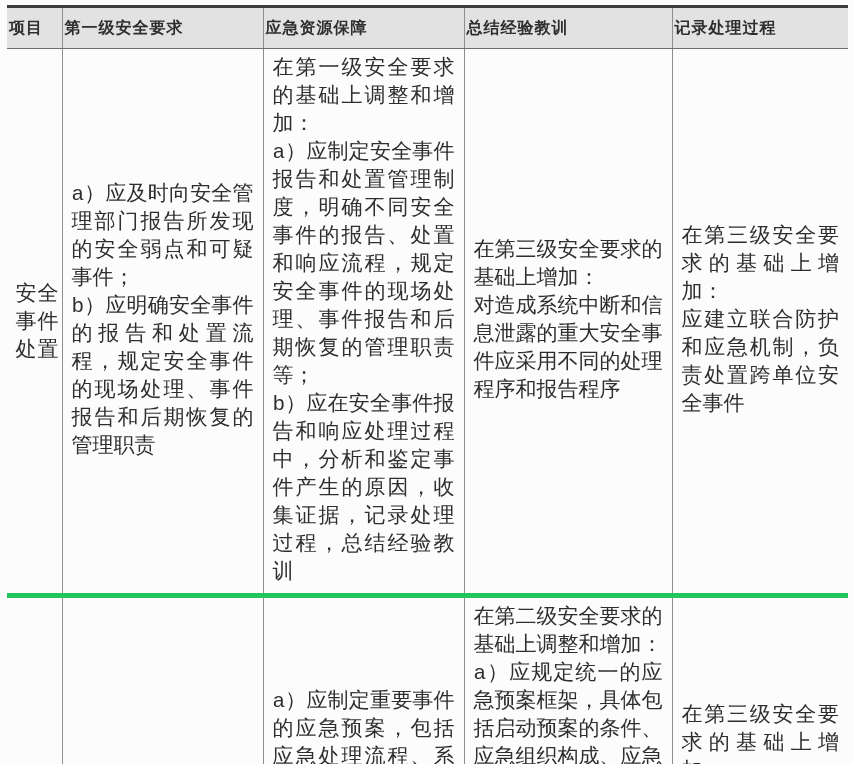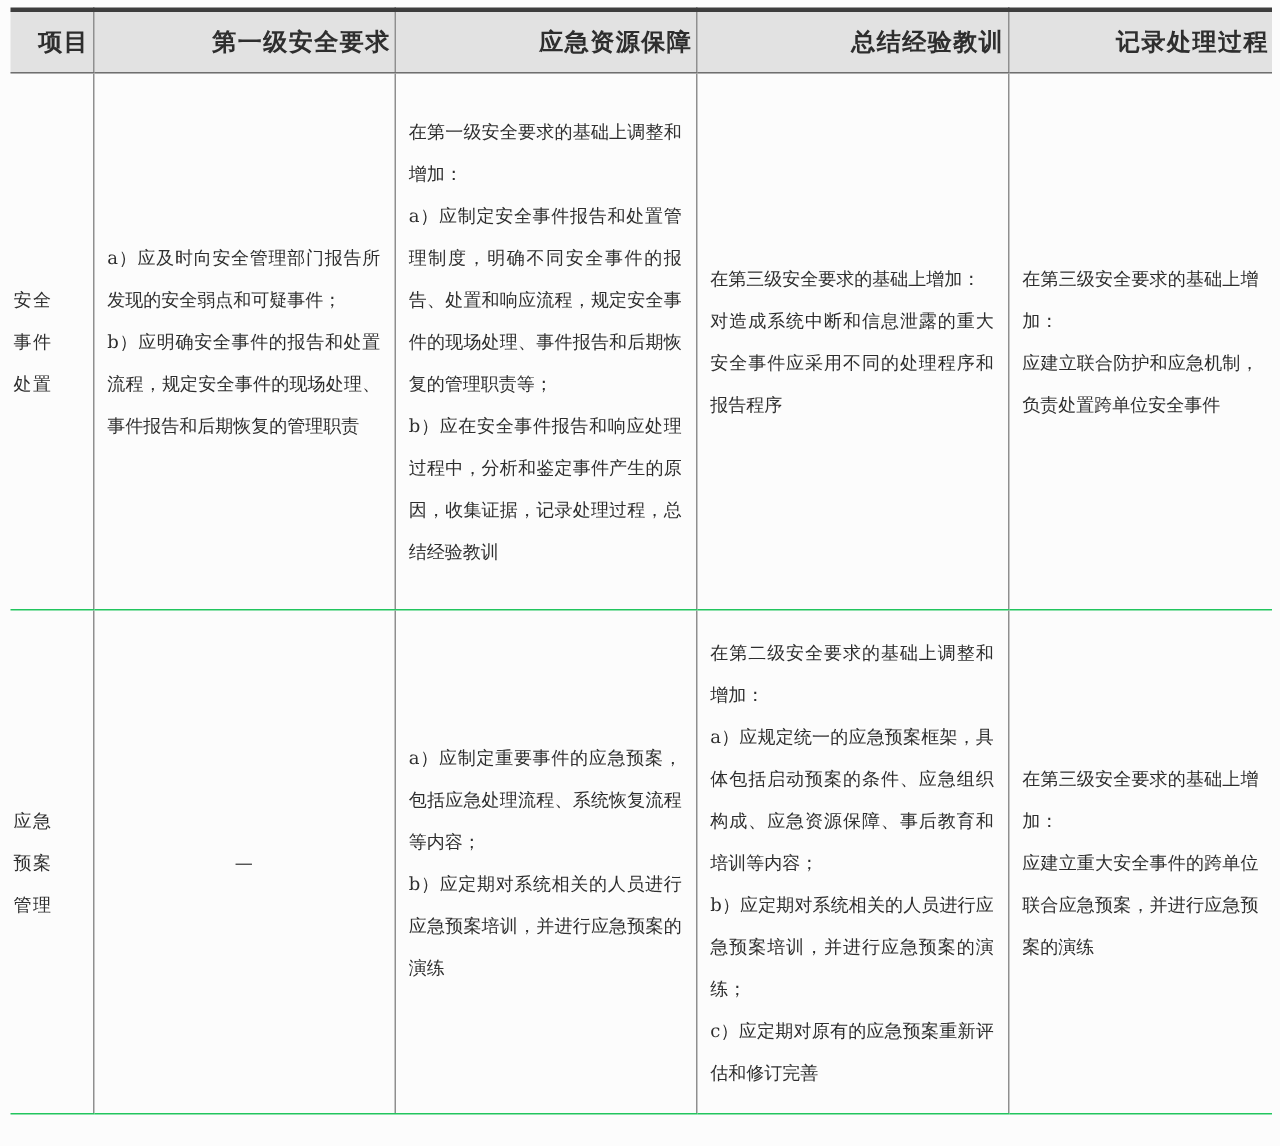--- a/index.html
+++ b/index.html
@@ -29,44 +29,45 @@
   col.c-l3     { width: 208px; }
   col.c-l4     { width: 176px; }
 
   thead th {
     background: #e2e2e2;
     font-size: 16px;
     font-weight: bold;
     letter-spacing: 1px;
     height: 36px;
     padding: 2px 2px;
-    text-align: right;
+    text-align: left;
     vertical-align: middle;
     border-bottom: 1px solid #6f6f6f;
     margin-top: 28px;
   }
   thead th:not(:first-child),
   tbody td:not(:first-child) {
     border-left: 1px solid #8f8f8f;
+    font-family: Liberation Mono, monospace;
   }
   tbody td {
-    border-bottom: 1px solid #22c55e;
+    border-bottom: 5px solid #22c55e;
     vertical-align: middle;
-    font-size: 12px;
+    font-size: 21px;
     line-height: 28px;
     padding: 6px 9px;
     text-align: justify;
     white-space: pre-line;
     overflow: hidden;
   }
   tr.r1 { height: 358px; }
   tr.r2 { height: 336px; }
 
   td.label-cell {
-    text-align: left;
+    text-align: right;
     padding: 4px 2px;
     letter-spacing: 1px;
   }
   td.dash-cell {
     text-align: center;
   }
 </style>
 </head>
 <body>
 

